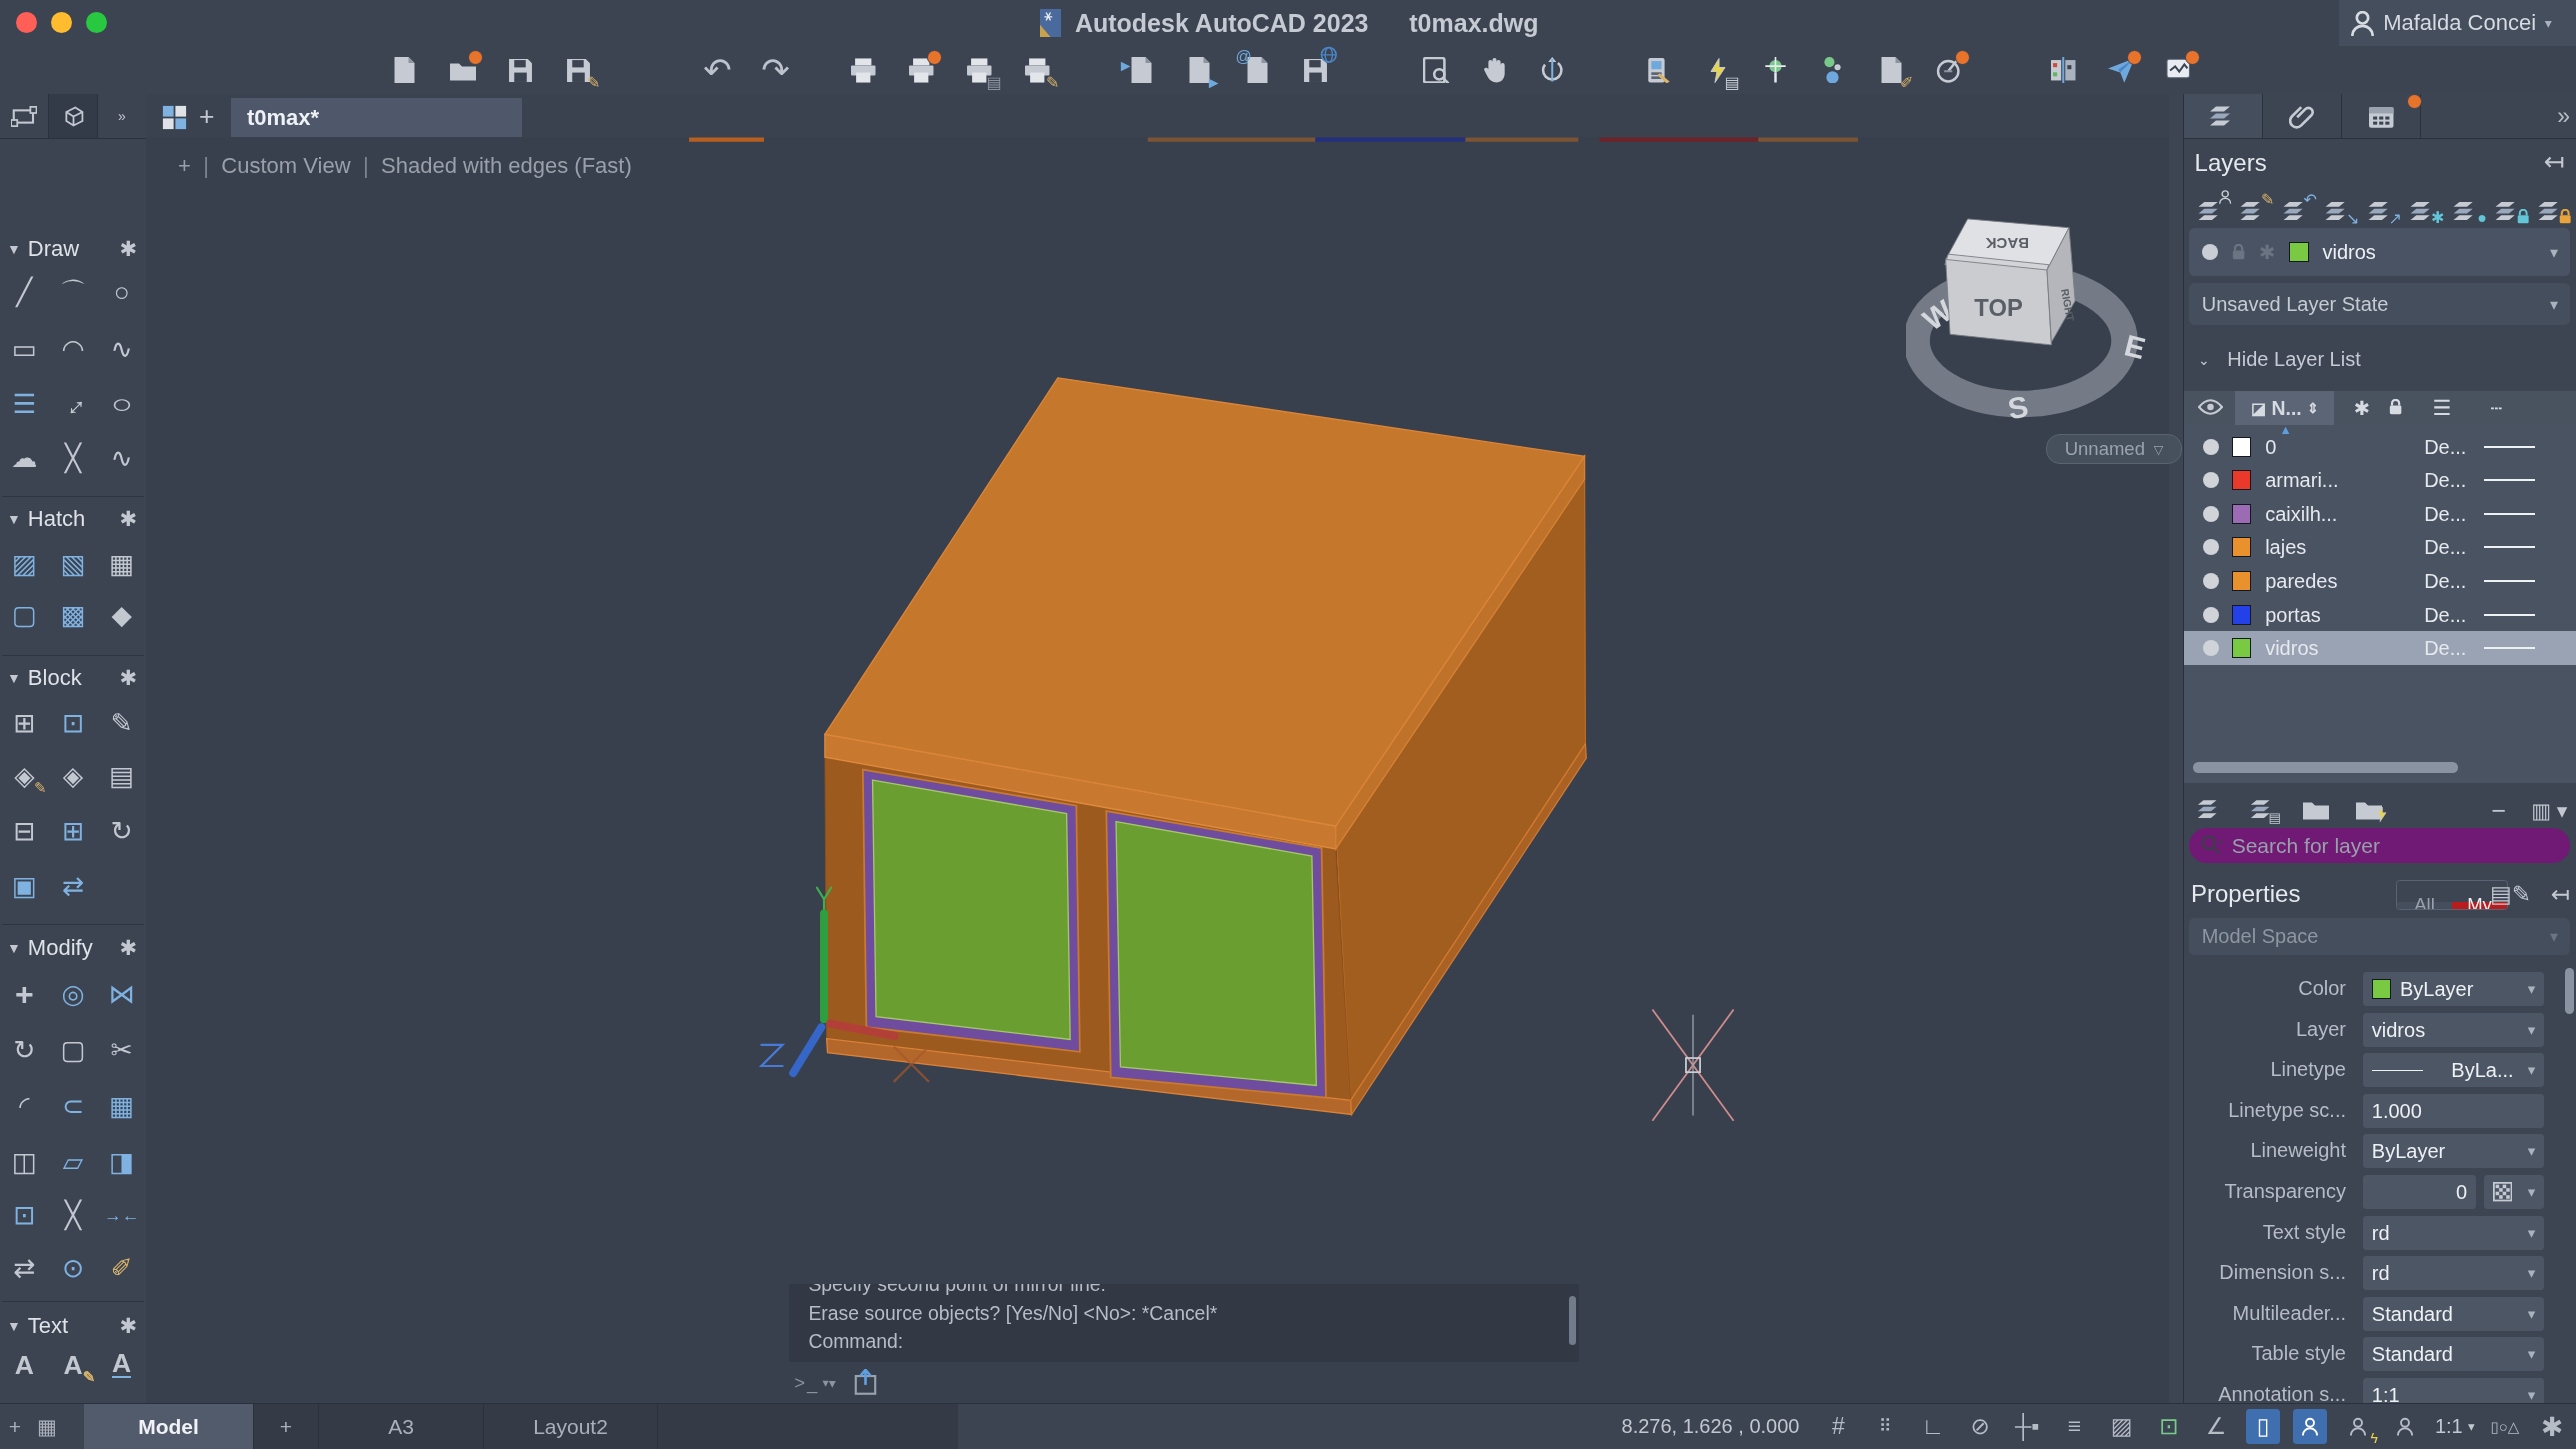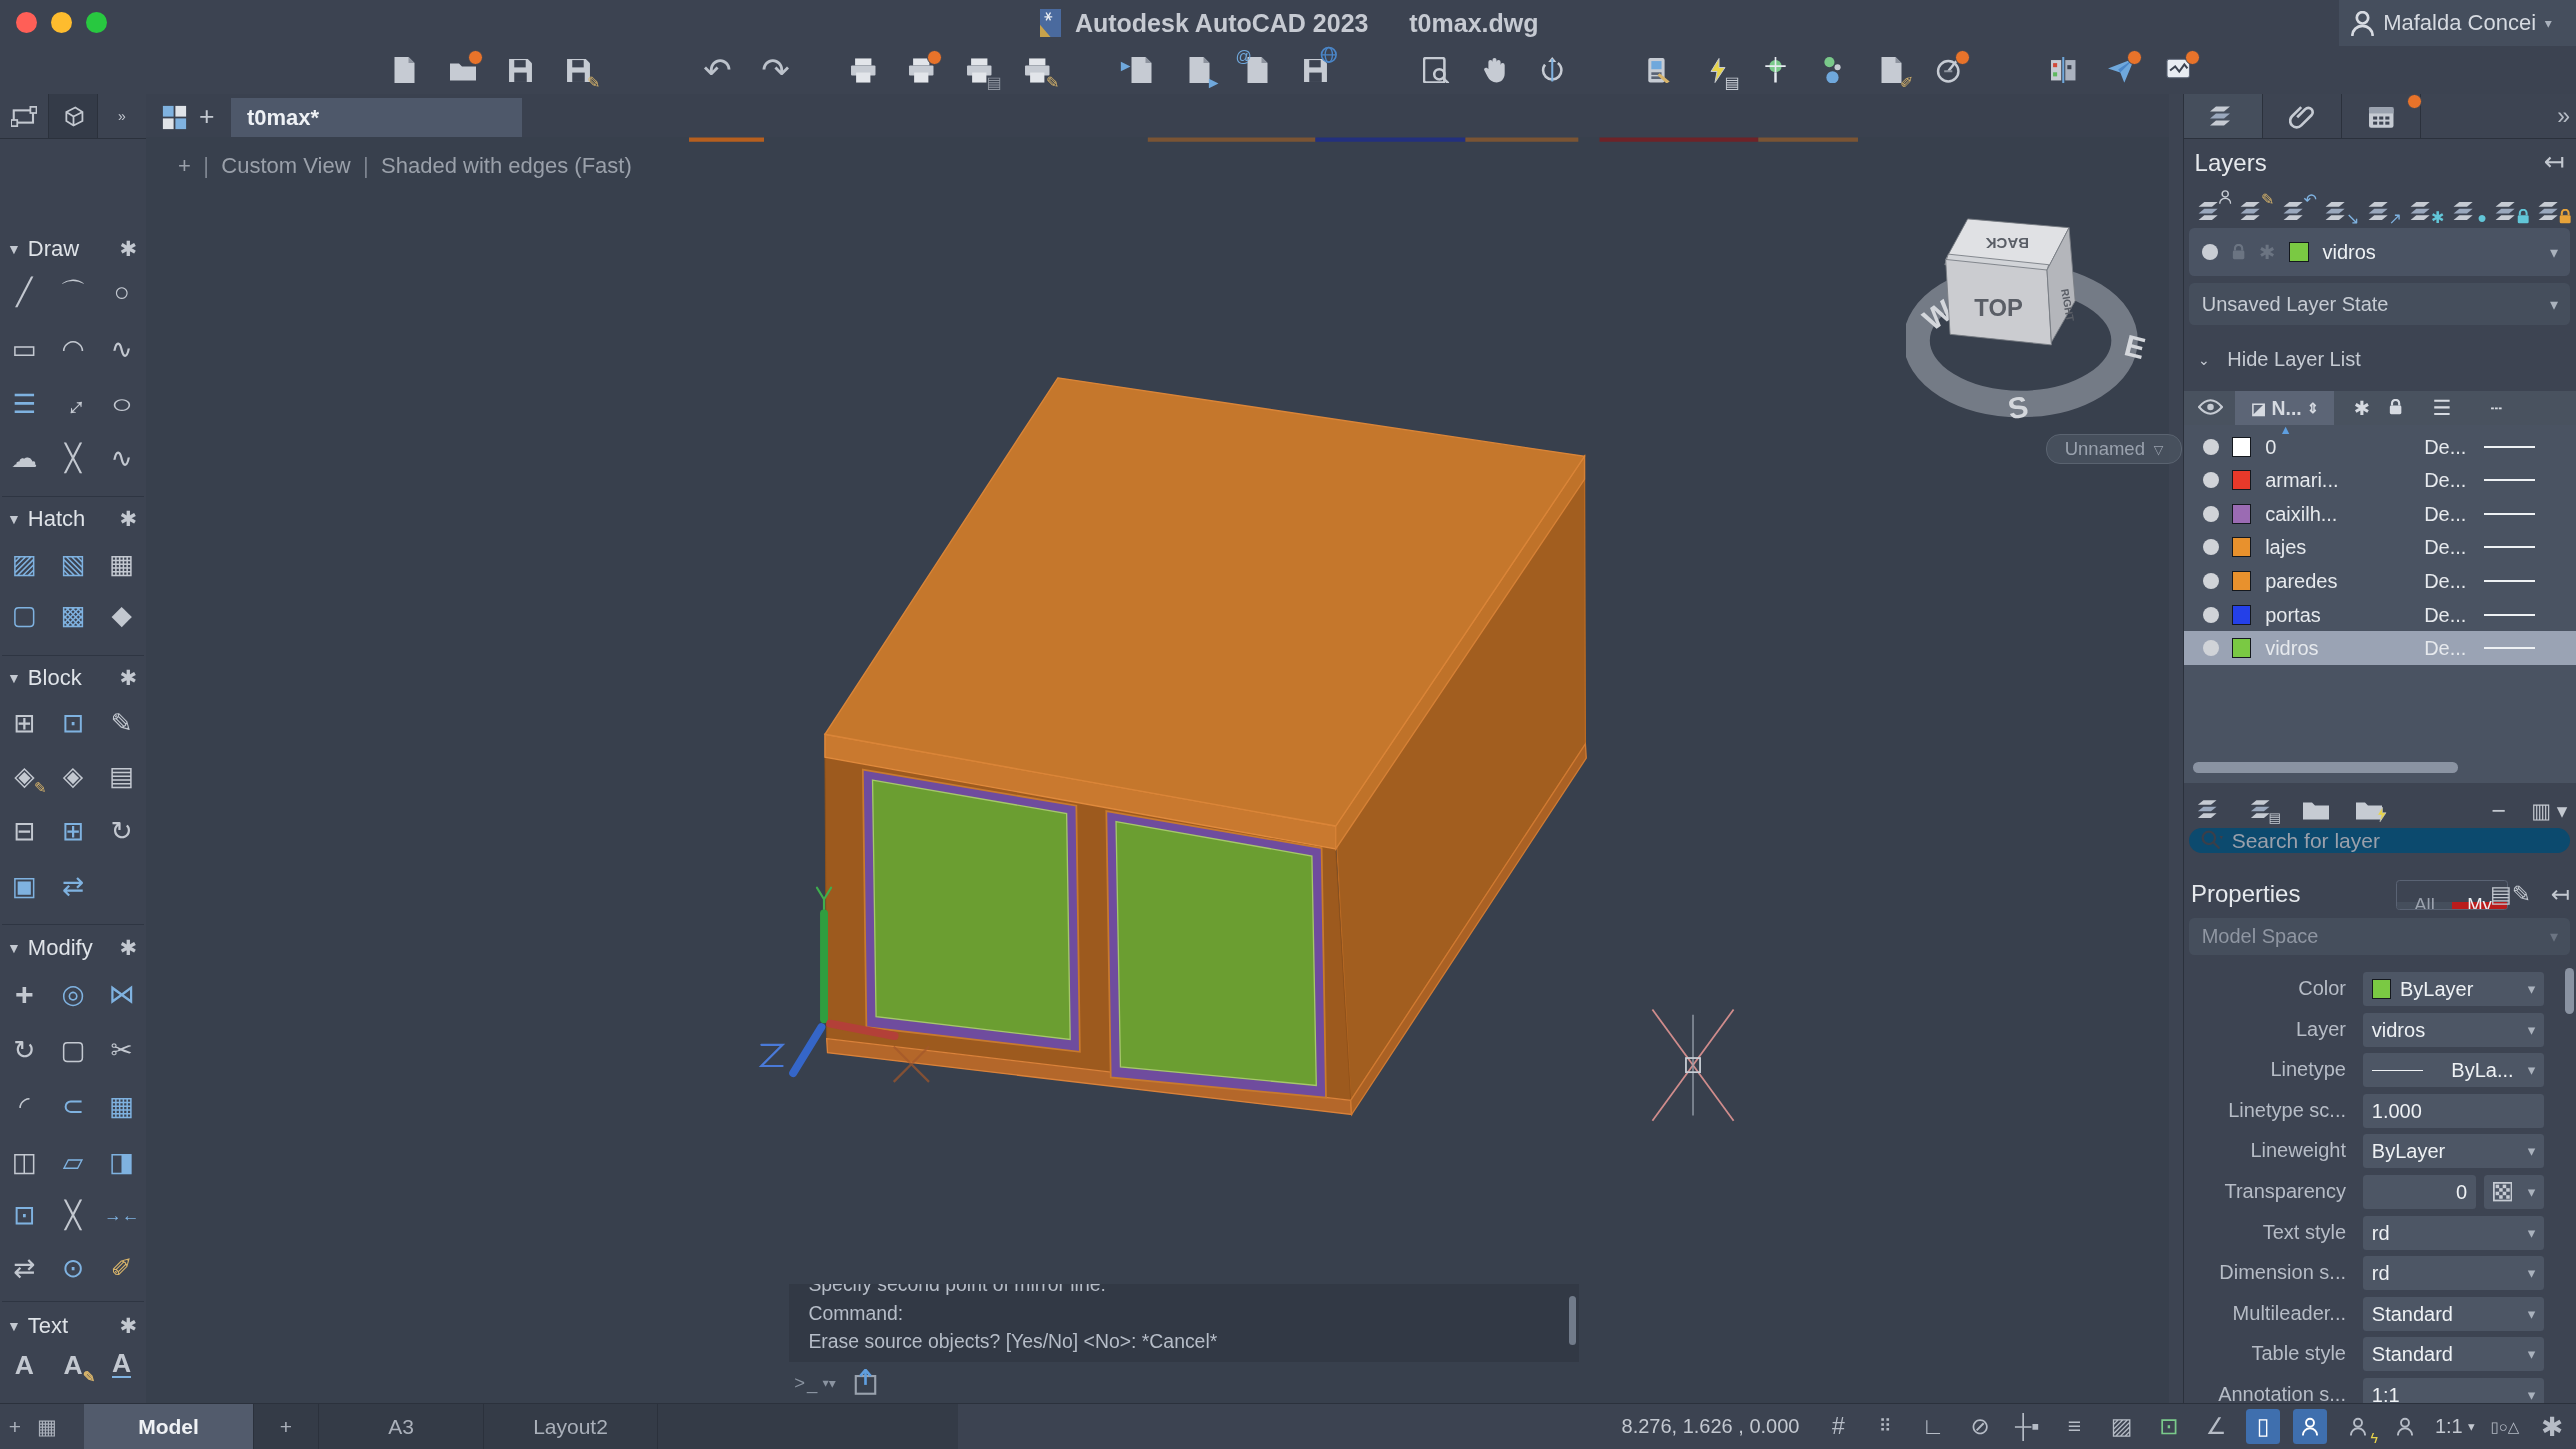--- a/index.html
+++ b/index.html
@@ -80,21 +80,21 @@
        font-size:19.4px;font-weight:bold;position:relative;}
   #lg-sortmark{position:absolute;left:44px;bottom:-12.4px;color:#5f9fe0;font-size:12.4px;}
   .lg-row{position:absolute;left:0;width:393px;height:34px;display:flex;align-items:center;font-size:20px;color:#e6e9ed;}
   .lg-row.selected{background:#9aa3b4;}
   .lg-dot{width:16px;height:16px;border-radius:50%;background:#d0d3d8;margin:0 12.4px 0 19.4px;}
   .lg-name{width:159px;white-space:nowrap;overflow:hidden;}
   .lg-lw{width:60px;}
   .lg-line{width:51px;height:0;border-top:2.6px solid #eef1f4;}
   #hscroll{position:absolute;left:8.8px;top:371px;width:265px;height:10.6px;background:#8a93a2;border-radius:5.3px;}
   #rp-bottom-icons{position:absolute;left:12.4px;top:702px;width:371px;display:flex;align-items:center;gap:25px;color:#c3c8d0;}
-  #search-box{position:absolute;left:5.3px;top:734px;width:381px;height:25px;background:#0c4a6e;border-radius:17.6px;
+  #search-box{position:absolute;left:5.3px;top:734px;width:381px;height:35px;background:#701a75;border-radius:17.6px;
        display:flex;align-items:center;padding-left:10.6px;box-sizing:border-box;}
   #search-box .ph{color:#9aa0ab;font-size:21px;margin-left:8.8px;}
   
   #props-title-row{position:absolute;left:7px;top:784px;width:379px;height:32px;display:flex;align-items:center;}
   #filter-toggle{position:absolute;left:205px;top:1.8px;display:flex;border:0.9px solid #5a6374;border-radius:3.5px;overflow:hidden;
        font-size:18.5px;height:28px;}
   #filter-toggle .seg{width:55px;display:flex;align-items:center;justify-content:center;margin-top:21px;}
   #filter-toggle .seg.all{background:#454e5c;color:#9ba2ae;}
   #filter-toggle .seg.my{background:#b91c1c;color:#eef1f4;}
   .prop-row{position:absolute;left:0;width:393px;height:35px;}
@@ -655,22 +655,22 @@
     </svg>
     <div id="pivot-pill">
       <span>Unnamed</span>
       <span style="font-size:12.4px">▽</span>
     </div>
 
     <div id="cmdpanel">
       <div id="cmdhist">
         <div id="cmdhist-inner">
           <p class="hline">Specify second point of mirror line:</p>
+          <p class="hline">Erase source objects? [Yes/No] &lt;No&gt;: *Cancel*</p>
           <p class="hline">Command:</p>
-          <p class="hline">Erase source objects? [Yes/No] &lt;No&gt;: *Cancel*</p>
         </div>
         <span id="cmd-scroll"></span>
       </div>
       <div id="cmdinput">
         <span id="cmd-prompt">&gt;_</span>
         <span style="font-size:12.4px;margin-left:3.5px">▾</span>
         <span style="font-size:14px;color:#8a93a0;margin-right:17.6px">▾</span>
         <svg width="25" height="26.5" viewBox="0 0 28 30" style="margin-right:8.8px">
           <rect x="3" y="8" width="22" height="20" fill="none" stroke="#9aa2ae" stroke-width="2.4"></rect>
           <line x1="14" y1="2" x2="14" y2="18" stroke="#5f9fe0" stroke-width="3"></line>

